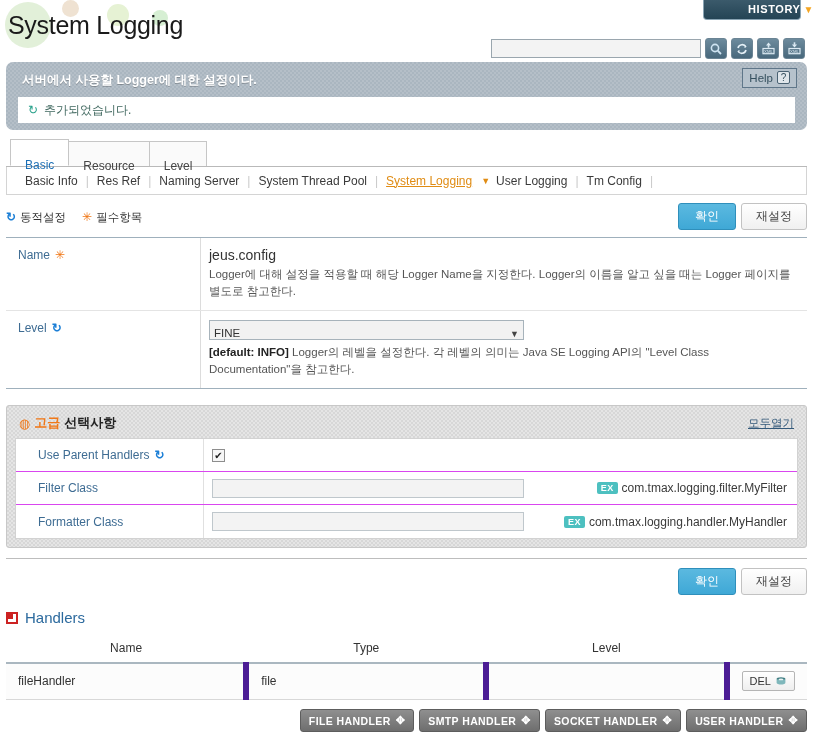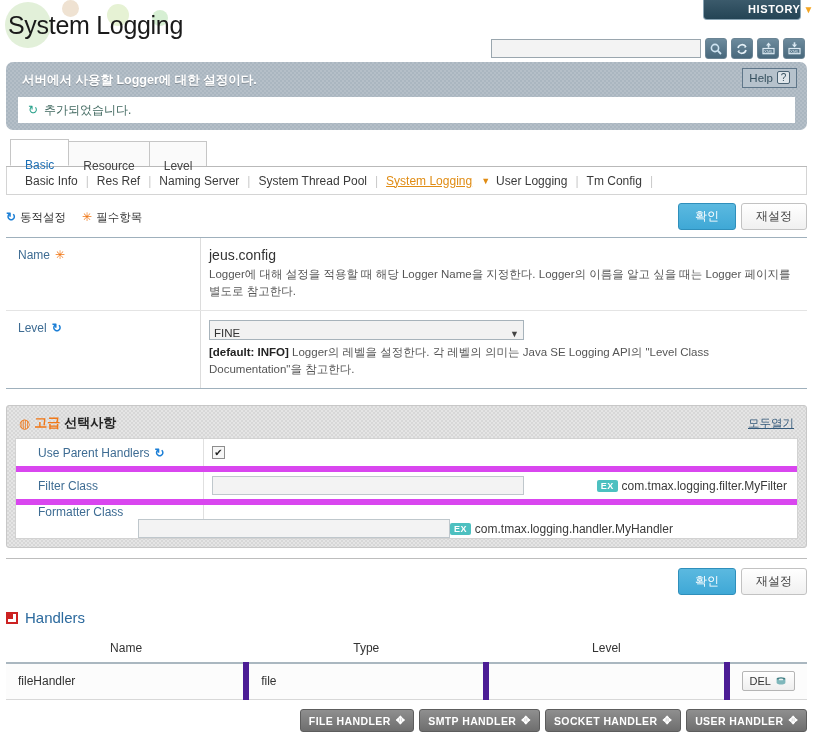--- a/index.html
+++ b/index.html
@@ -293,22 +293,22 @@
   .adv-title-1 { color: #f07818; font-size: 13px; font-weight: bold; margin-right: 4px; border-radius: 8px; }
   .adv-title-2 { color: #222; font-size: 13px; font-weight: bold; }
   .adv-expand {
     margin-left: auto;
     color: #33597a;
     font-size: 11.5px;
     text-decoration: underline;
     cursor: pointer;
   }
   .adv-body { background: #ffffff; border: 1px solid #d2d2d2; }
-  .arow { display: flex; align-items: center; border-bottom: 6px solid #d946ef; min-height: 33px; }
-  .arow:last-child { border-bottom: none; flex-direction: column; }
+  .arow { display: flex; align-items: center; border-bottom: 1px solid #d946ef; min-height: 33px; }
+  .arow:last-child { border-bottom: none; }
   .alabel {
     width: 188px;
     padding-left: 22px;
     color: #3e6c93;
     font-size: 12px;
     display: flex;
     align-items: center;
     gap: 5px;
     border-right: 1px solid #e0e0e0;
     align-self: stretch;

